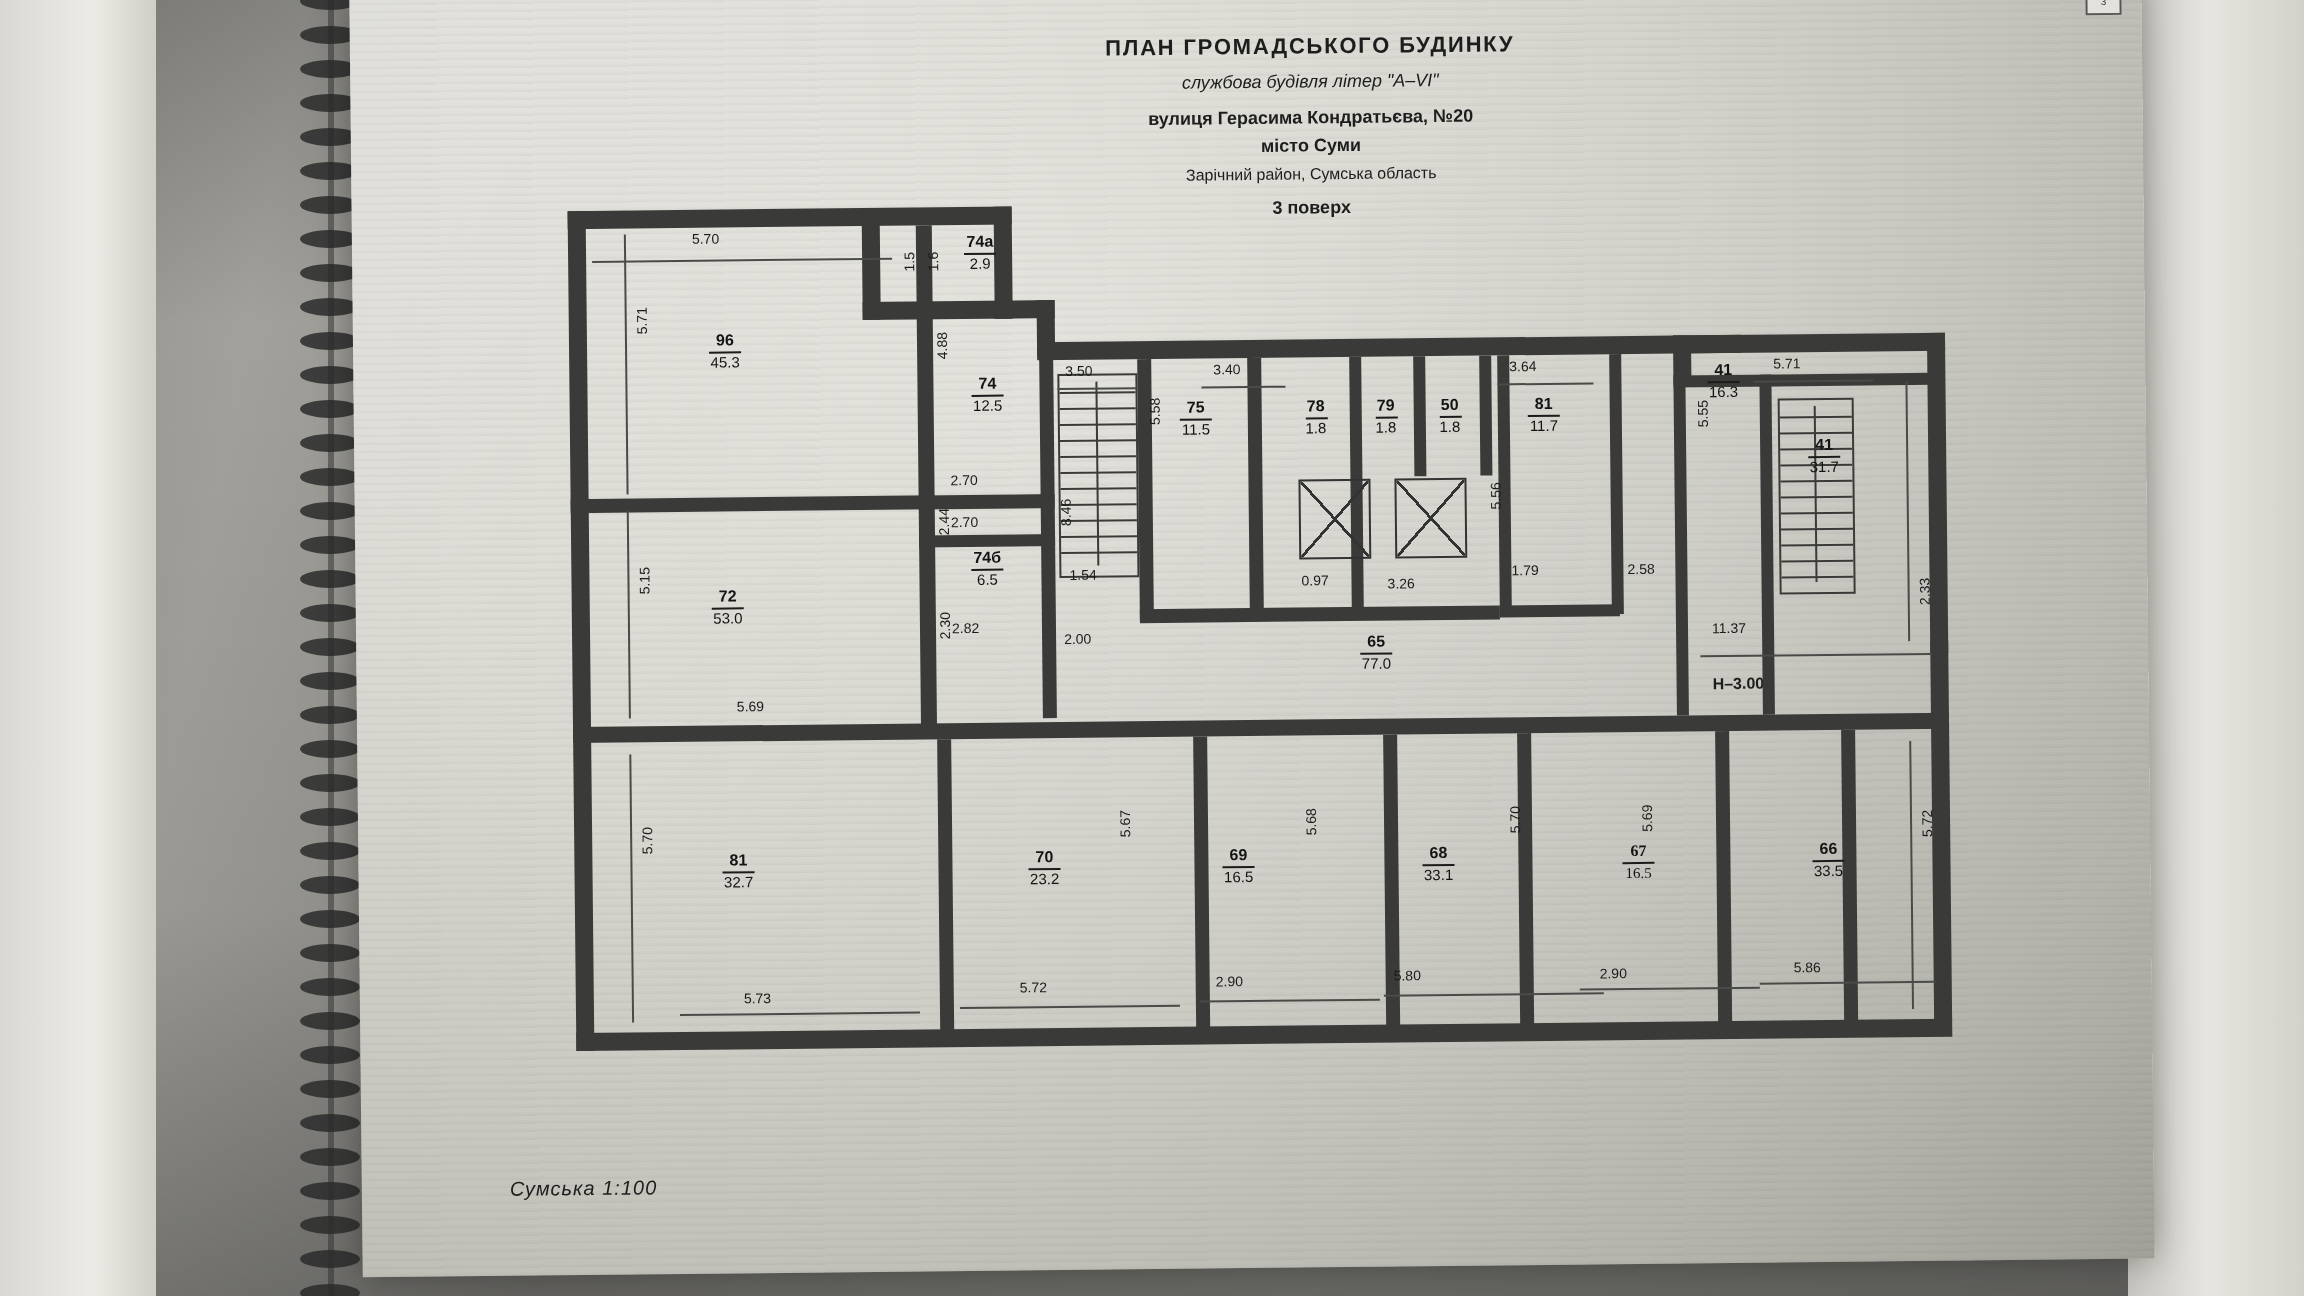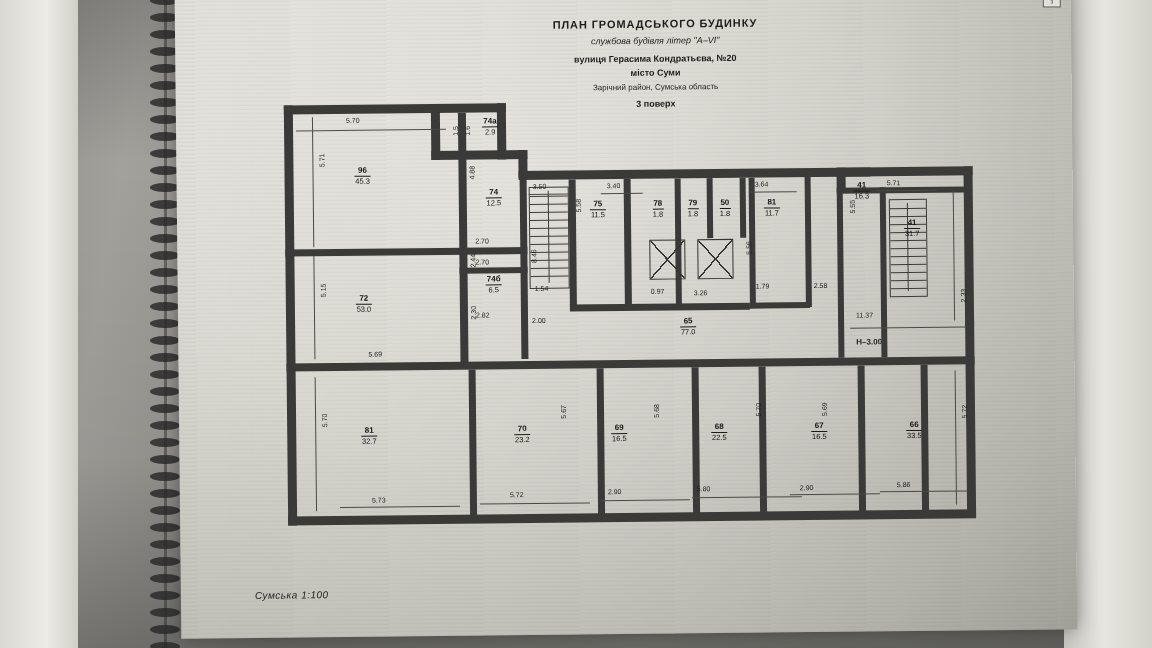--- a/index.html
+++ b/index.html
@@ -275,23 +275,23 @@
         <div class="a">23.2</div>
     </div>
     <div class="room" style="left:420px;top:430px;width:40px;">
       <div class="n">69</div>
         <div class="u"></div>
         <div class="a">16.5</div>
     </div>
     <div class="room" style="left:520px;top:430px;width:40px;">
       <div class="n">68</div>
         <div class="u"></div>
-        <div class="a">22.5</div>
-    </div>
-    <div class="room" style="left:620px;top:430px;width:40px;">
+        <div class="a">33.1</div>
+    </div>
+    <div class="room" style="left:620px;top:430px;width:40px;font-family:Liberation Serif, serif;">
       <div class="n">67</div>
         <div class="u"></div>
         <div class="a">16.5</div>
     </div>
     <div class="room" style="left:715px;top:430px;width:40px;">
       <div class="n">66</div>
         <div class="u"></div>
         <div class="a">33.5</div>
     </div>
     <div class="room" style="left:490px;top:324px;width:40px;">

